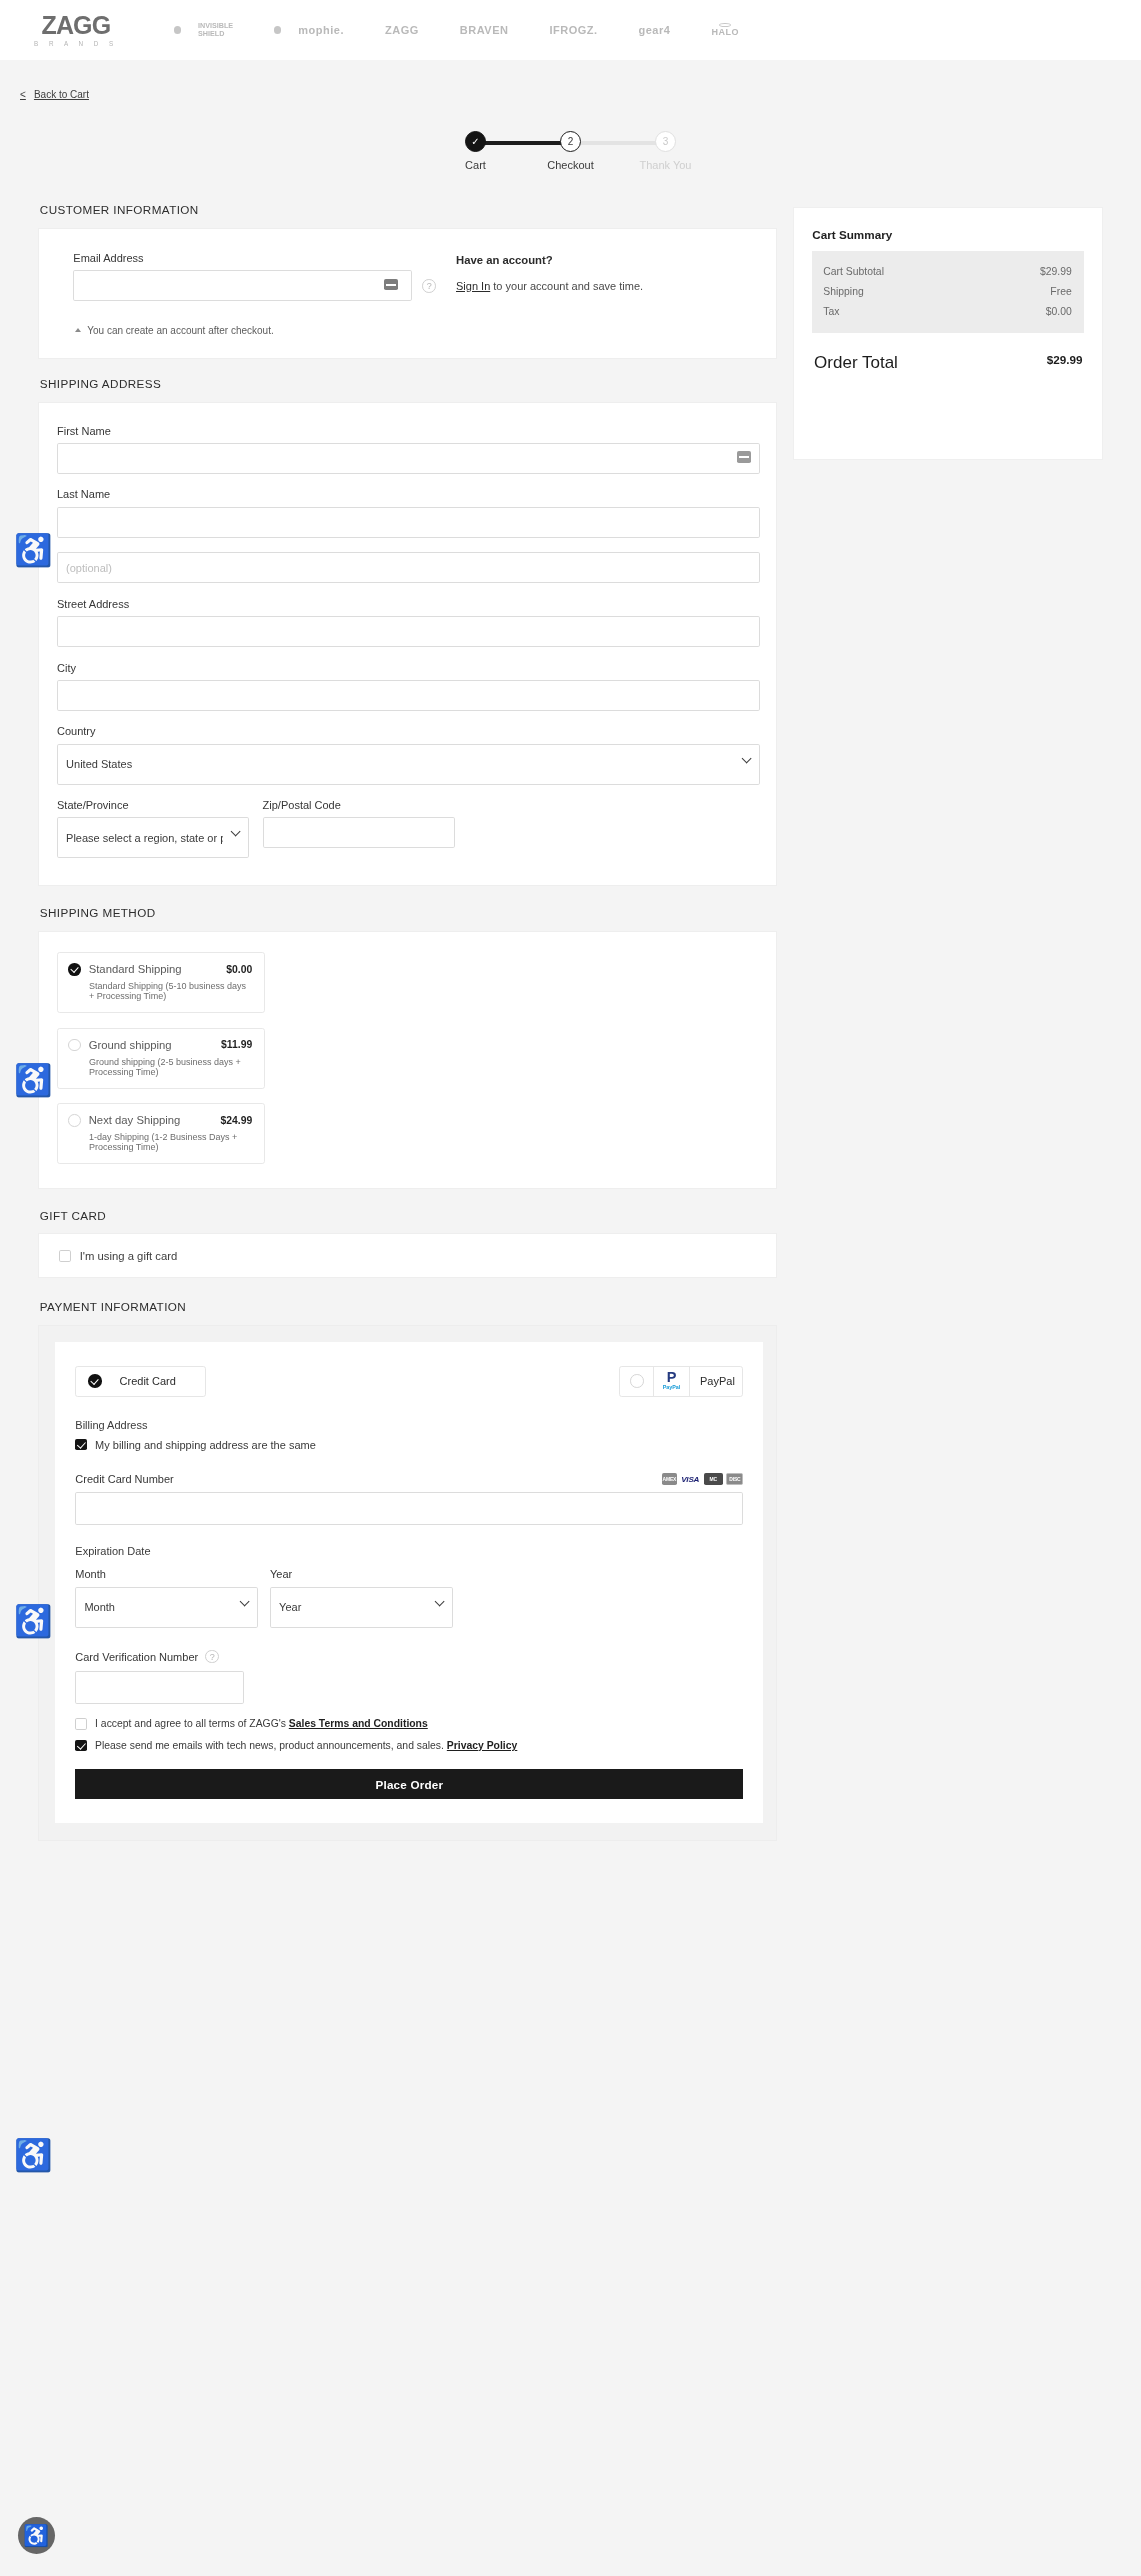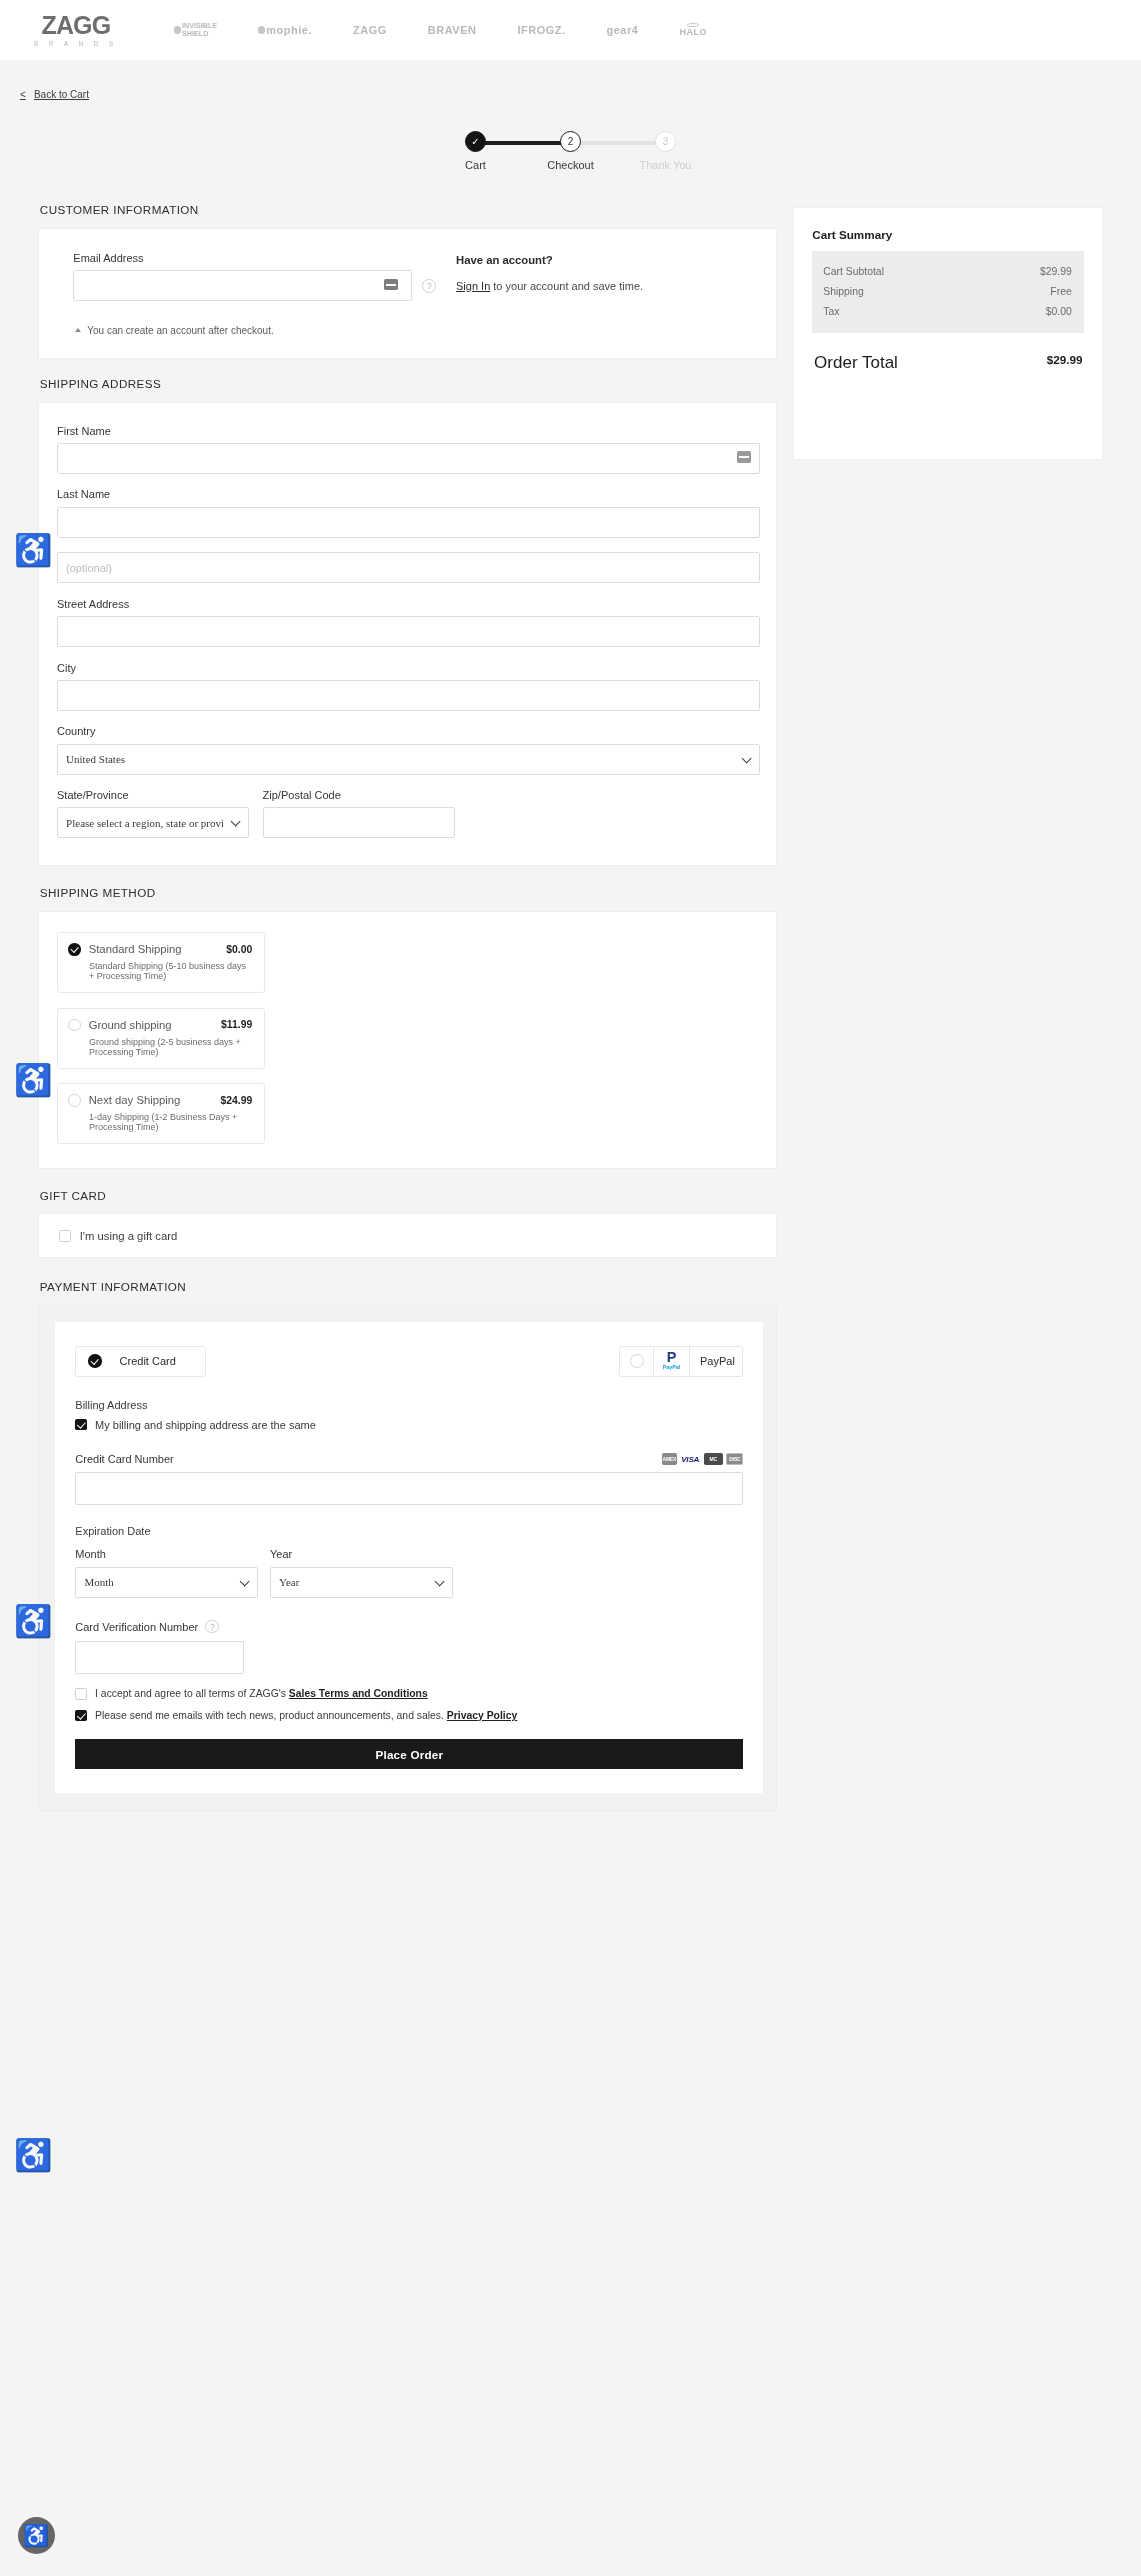--- a/index.html
+++ b/index.html
@@ -25,21 +25,21 @@
   .zagg-logo { display: flex; flex-direction: column; align-items: center; margin-right: 56px; }
   .zagg-logo .mark {
     font-size: 25px; font-weight: 700; letter-spacing: -0.9px;
     color: #6e6e6e; line-height: 1;
   }
   .zagg-logo .sub {
     font-size: 6.3px; letter-spacing: 4.5px; color: #b4b4b4; margin-top: 2.7px; line-height: 1;
   }
   .blogo {
     color: #b9b9b9; font-size: 11px; font-weight: 700; letter-spacing: 0.5px;
-    margin-right: 41px; white-space: nowrap; display: flex; align-items: center; gap: 1px;
+    margin-right: 41px; white-space: nowrap; display: flex; align-items: center; gap: 17px;
   }
   .blogo .dot {
     width: 7.2px; height: 7.2px; border-radius: 50%; background: #c6c6c6; display: inline-block;
   }
   .blogo.shield { font-size: 7.2px; line-height: 1.05; letter-spacing: 0px; }
   .blogo.halo { flex-direction: column; align-items: center; gap: 0; font-size: 9px; }
   .blogo.halo .ring {
     width: 12.6px; height: 4.5px; border: 1.1px solid #c8c8c8; border-radius: 50%;
   }
 
@@ -130,23 +130,23 @@
 
   
   .sa-body { padding: 22px 16.3px 27px 18px; }
   .fg { margin-bottom: 14.5px; }
   .fg .tinput { height: 31px; }
   .row2 { display: flex; gap: 13.6px; }
   .row2 .half { width: 192px; }
   .row2 .half2 { width: 192px; }
   .selwrap { position: relative; }
   .tselect {
-    height: 31px; width: 100%; border: 0.9px solid #dcdcdc; background: #fff; border-radius: 1.8px;
+    height: 41px; width: 100%; border: 0.9px solid #dcdcdc; background: #fff; border-radius: 1.8px;
     padding: 0 25px 0 8.1px; font-size: 11px; color: #3a3a3a; appearance: none;
-    font-family: Liberation Serif, serif;
+    font-family: Liberation Sans, sans-serif;
   }
   .chev-dn {
     position: absolute; right: 10px; top: 11px; width: 7.2px; height: 7.2px;
     border-right: 1.4px solid #3c3c3c; border-bottom: 1.4px solid #3c3c3c;
     transform: rotate(45deg); pointer-events: none;
   }
 
   
   .sm-body { padding: 20px 16.3px 23.5px 18px; }
   .ship-opt {

